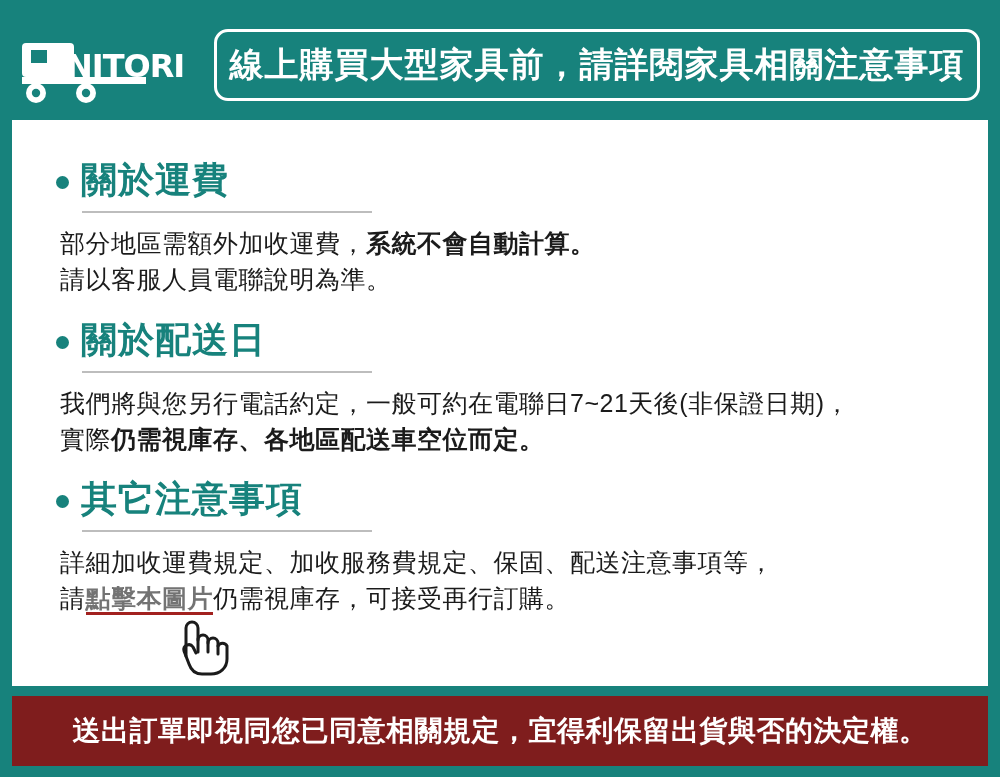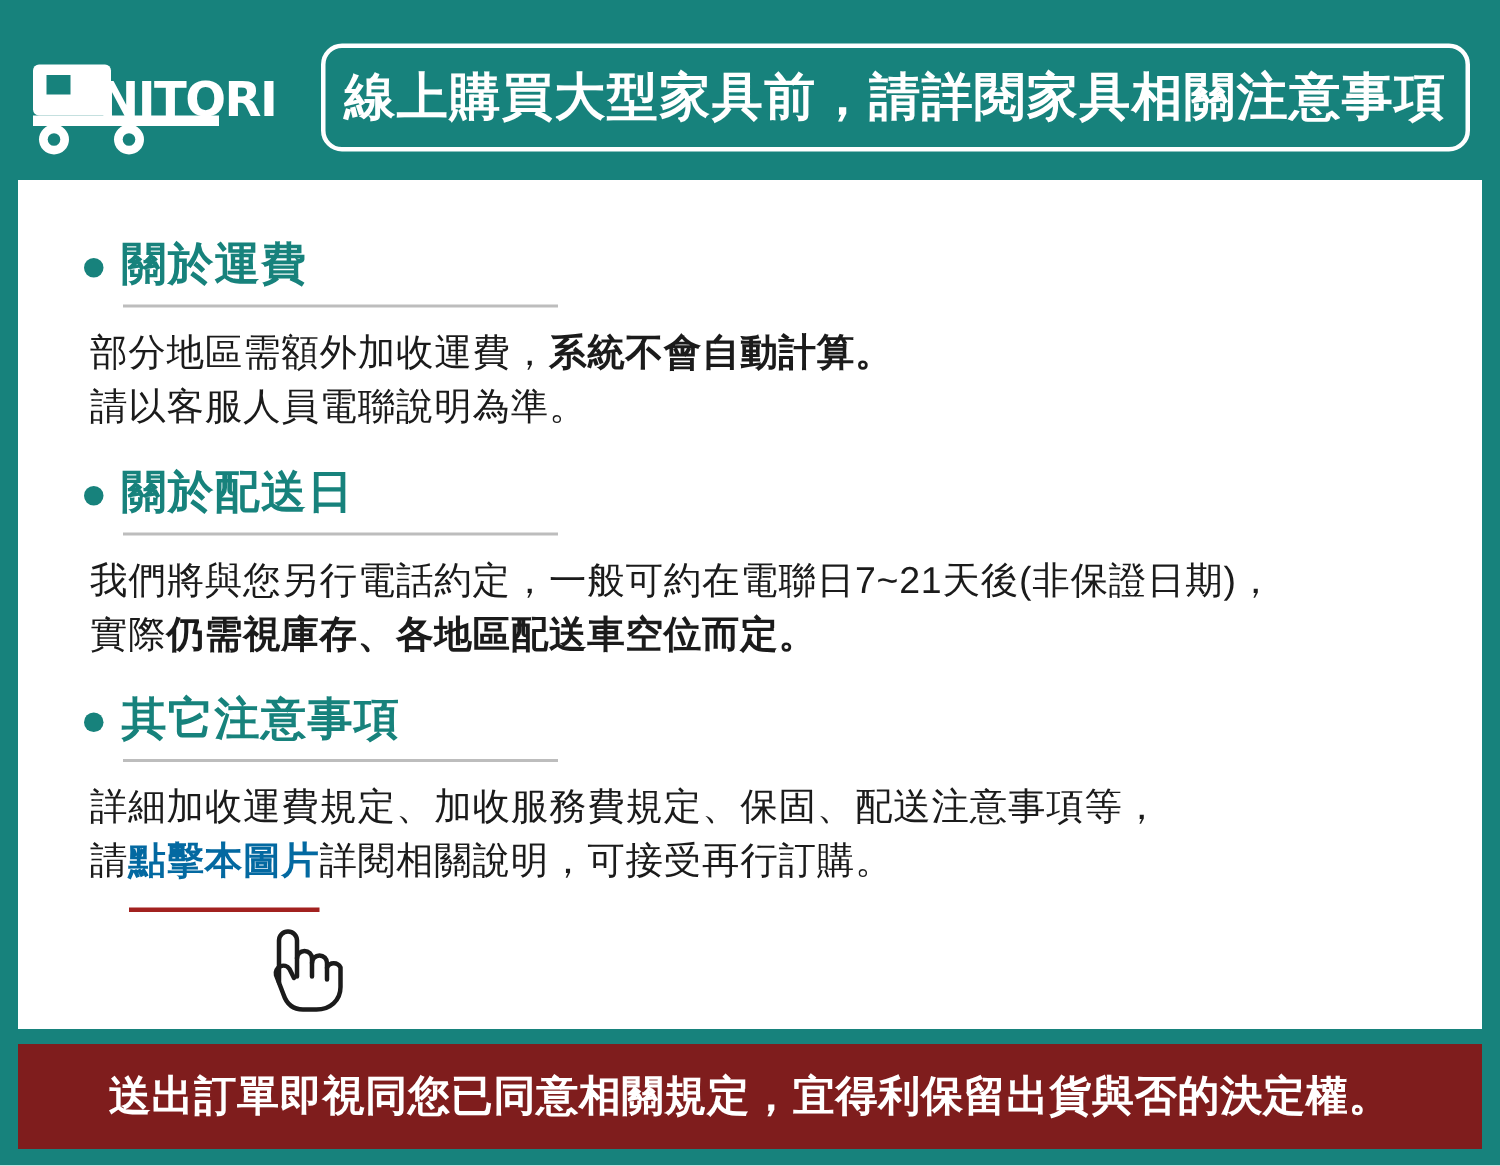--- a/index.html
+++ b/index.html
@@ -77,44 +77,44 @@
   }
   .bullet {
     width: 13px; height: 13px;
     border-radius: 50%;
     background: #17827c;
     flex: 0 0 auto;
     position: relative;
     top: 2px;
   }
   .section-title {
-    font-size: 30px;
+    font-size: 36px;
     font-weight: bold;
     color: #17827c;
     letter-spacing: 1px;
   }
   .rule {
     height: 2px;
     background: #bdbdbd;
     width: 290px;
     margin: 6px 0 12px 26px;
   }
   .body-text {
     font-size: 25px;
     line-height: 1.45;
     color: #1b1b1b;
     letter-spacing: 0.5px;
     margin-left: 4px;
   }
   .body-text .em { font-weight: bold; color: #1b1b1b; }
   .link {
-    color: #0369a1;
+    color: #737373;
     font-weight: bold;
     border-bottom: 3px solid #a2211f;
-    padding-bottom: 17px;
+    padding-bottom: 0;
   }
 
   
   .hand-wrap {
     position: absolute;
     left: 152px;
     bottom: 6px;
   }
 
   
@@ -196,21 +196,21 @@
       <div class="section-head">
         <span class="bullet"></span>
         <span class="section-title">其它注意事項</span>
       </div>
       <div class="rule"></div>
       <div class="body-text">
         <div>
           <span>詳細加收運費規定、加收服務費規定、保固、配送注意事項等，</span>
         </div>
         <div>
-          <span>請</span><span class="link">點擊本圖片</span><span>詳閱相關說明，可接受再行訂購。</span>
+          <span>請</span><span class="link">點擊本圖片</span><span>仍需視庫存，可接受再行訂購。</span>
         </div>
       </div>
     </div>
 
     <div class="hand-wrap">
       <svg width="70" height="64" viewBox="0 0 70 64">
         <g fill="none" stroke="#1b1b1b" stroke-width="3" stroke-linecap="round" stroke-linejoin="round">
           <path d="M22 44 V16 a6 6 0 0 1 12 0 v24"></path>
           <path d="M34 28 a5 5 0 0 1 10 0 v12"></path>
           <path d="M44 31 a5 5 0 0 1 10 0 v11"></path>

